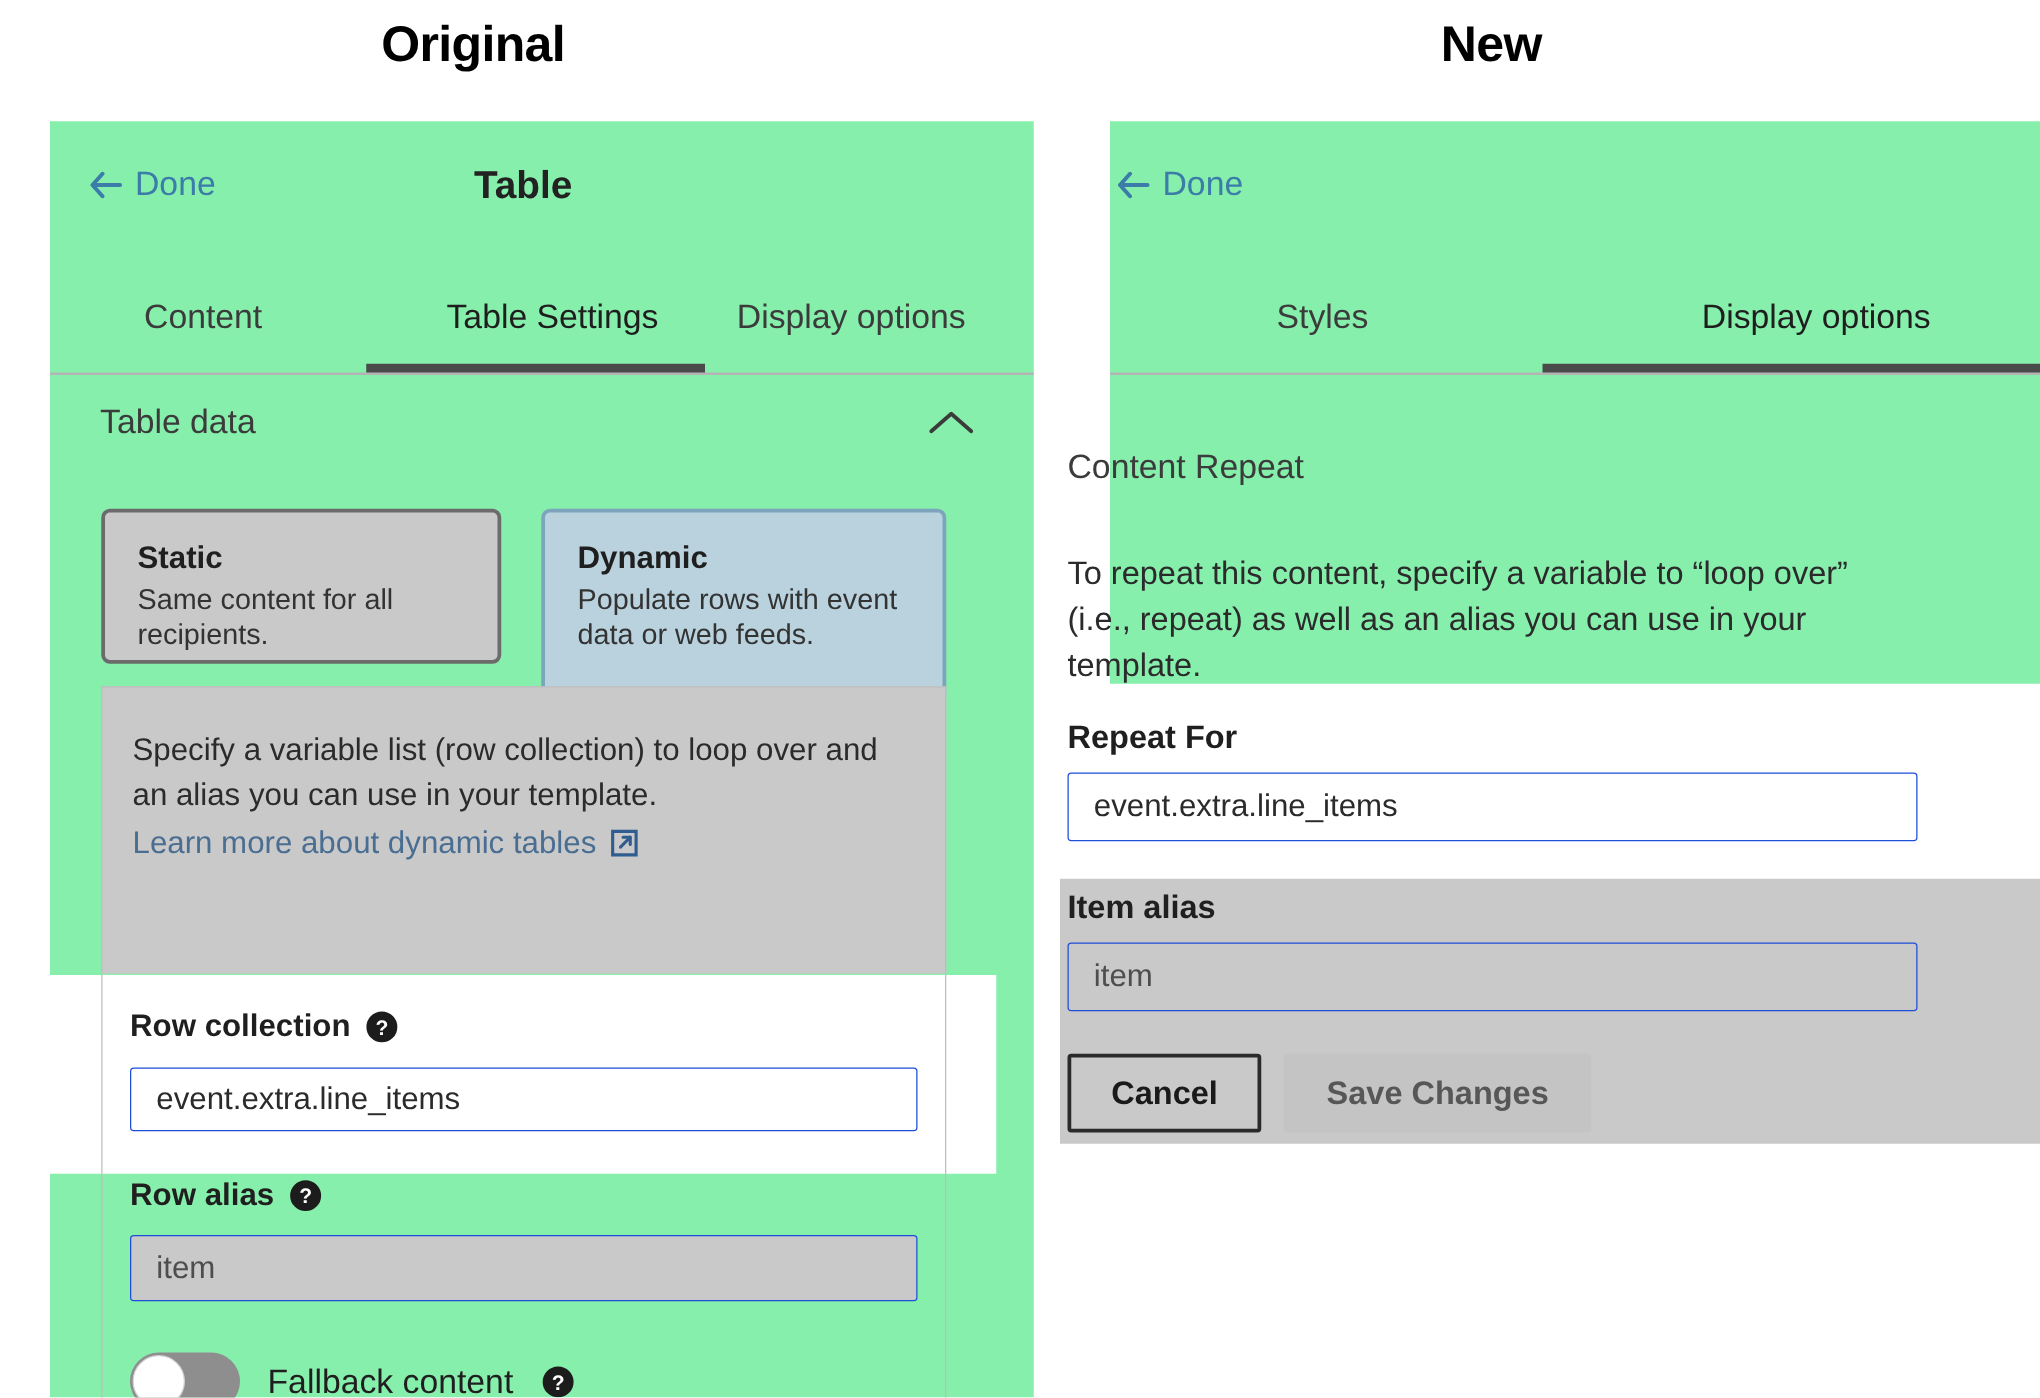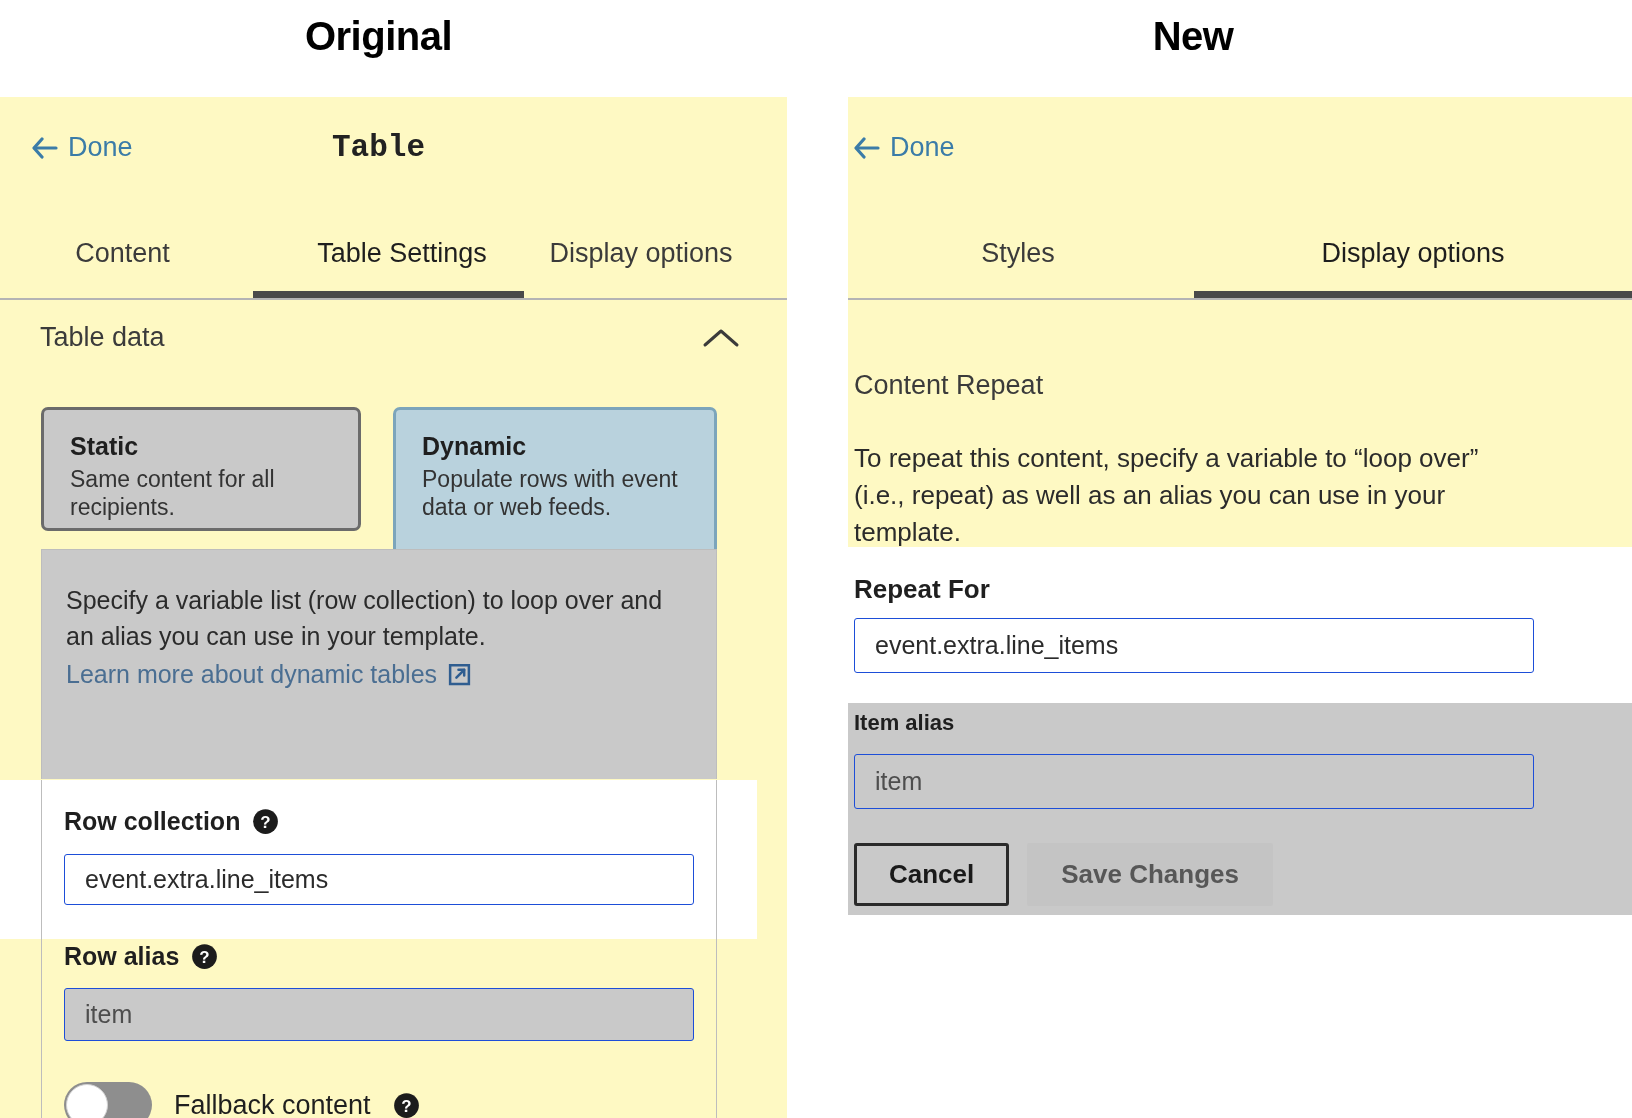--- a/index.html
+++ b/index.html
@@ -19,21 +19,21 @@
     font-size: 40px;
     font-weight: bold;
     color: #000000;
     text-align: center;
     letter-spacing: -0.5px;
   }
   #cap-original { left: 0px;   width: 757px; }
   #cap-new      { left: 848px; width: 690px; }
 
   
-  .panel { position: absolute; background: #fef9c3; }
+  .panel { position: absolute; background: #86efac; margin-left: 40px; }
   #panel-left  { left: 0px;   top: 97px; width: 787px; height: 1021px; }
   #panel-right { left: 848px; top: 97px; width: 784px; height: 818px; }
 
   
   #right-white-base {
     position:absolute; left:848px; top:547px; width:784px; height:368px;
     background:#ffffff;
   }
 
   
@@ -162,35 +162,35 @@
 
   #left-inner-card {
     position:absolute; left:41px; top:842px; width:676px; height:258px;
     border:1px solid #bdbdbd; border-top:none; background:transparent;
     pointer-events:none;
   }
 
   
   #content-repeat-title {
     position:absolute; left:854px; top:358px;
-    font-size:27px; color:#3b3b3b;margin-top:12px;
+    font-size:27px; color:#3b3b3b;
   }
   #content-repeat-desc {
     position:absolute; left:854px; top:440px; width:660px;
     font-size:26px; color:#2b2b2b; line-height:1.42;
   }
 
   #repeat-for-label { left:854px; top:574px; font-size:26px; }
   #repeat-for-input { left:854px; top:618px; width:680px; height:55px; }
 
   #item-alias-band {
     position:absolute; left:848px; top:703px; width:784px; height:212px;
     background:#c9c9c9;
   }
-  #item-alias-label { left:854px; top:710px; font-size:22px; }
+  #item-alias-label { left:854px; top:710px; font-size:26px; }
   #item-alias-input { left:854px; top:754px; width:680px; height:55px; }
 
   #button-row {
     position:absolute; left:854px; top:843px;
     display:flex; align-items:center; gap:18px;
   }
   .btn {
     font-family:"Liberation Sans", sans-serif;
     font-size:26px; font-weight:bold;
     cursor:pointer;
@@ -215,21 +215,21 @@
   <div class="panel" id="panel-left">
 
     <div class="panel-head">
       <div class="done-btn" style="left:32px; top:35px;">
         <svg class="arrow-left" viewBox="0 0 26 22">
           <path d="M10 2 L2 11 L10 20" fill="none" stroke="#3b7ca8" stroke-width="3.2" stroke-linecap="round" stroke-linejoin="round"></path>
           <line x1="2.6" y1="11" x2="24" y2="11" stroke="#3b7ca8" stroke-width="3.2" stroke-linecap="round"></line>
         </svg>
         <span class="done-label">Done</span>
       </div>
-      <div class="panel-title" style="left:0px; top:33px; width:757px;font-family:Liberation Mono, monospace;">Table</div>
+      <div class="panel-title" style="left:0px; top:33px; width:757px;">Table</div>
     </div>
 
     <div class="tabs" style="top:141px;">
       <div class="tab" style="left:20px; top:0; width:205px;">Content</div>
       <div class="tab active" style="left:266px; top:0; width:272px;">Table Settings</div>
       <div class="tab" style="left:525px; top:0; width:232px;">Display options</div>
       <div class="tab-underline" style="left:253px; top:53px; width:271px;"></div>
       <div class="tabs-divider" style="top:60px;"></div>
     </div>
 

